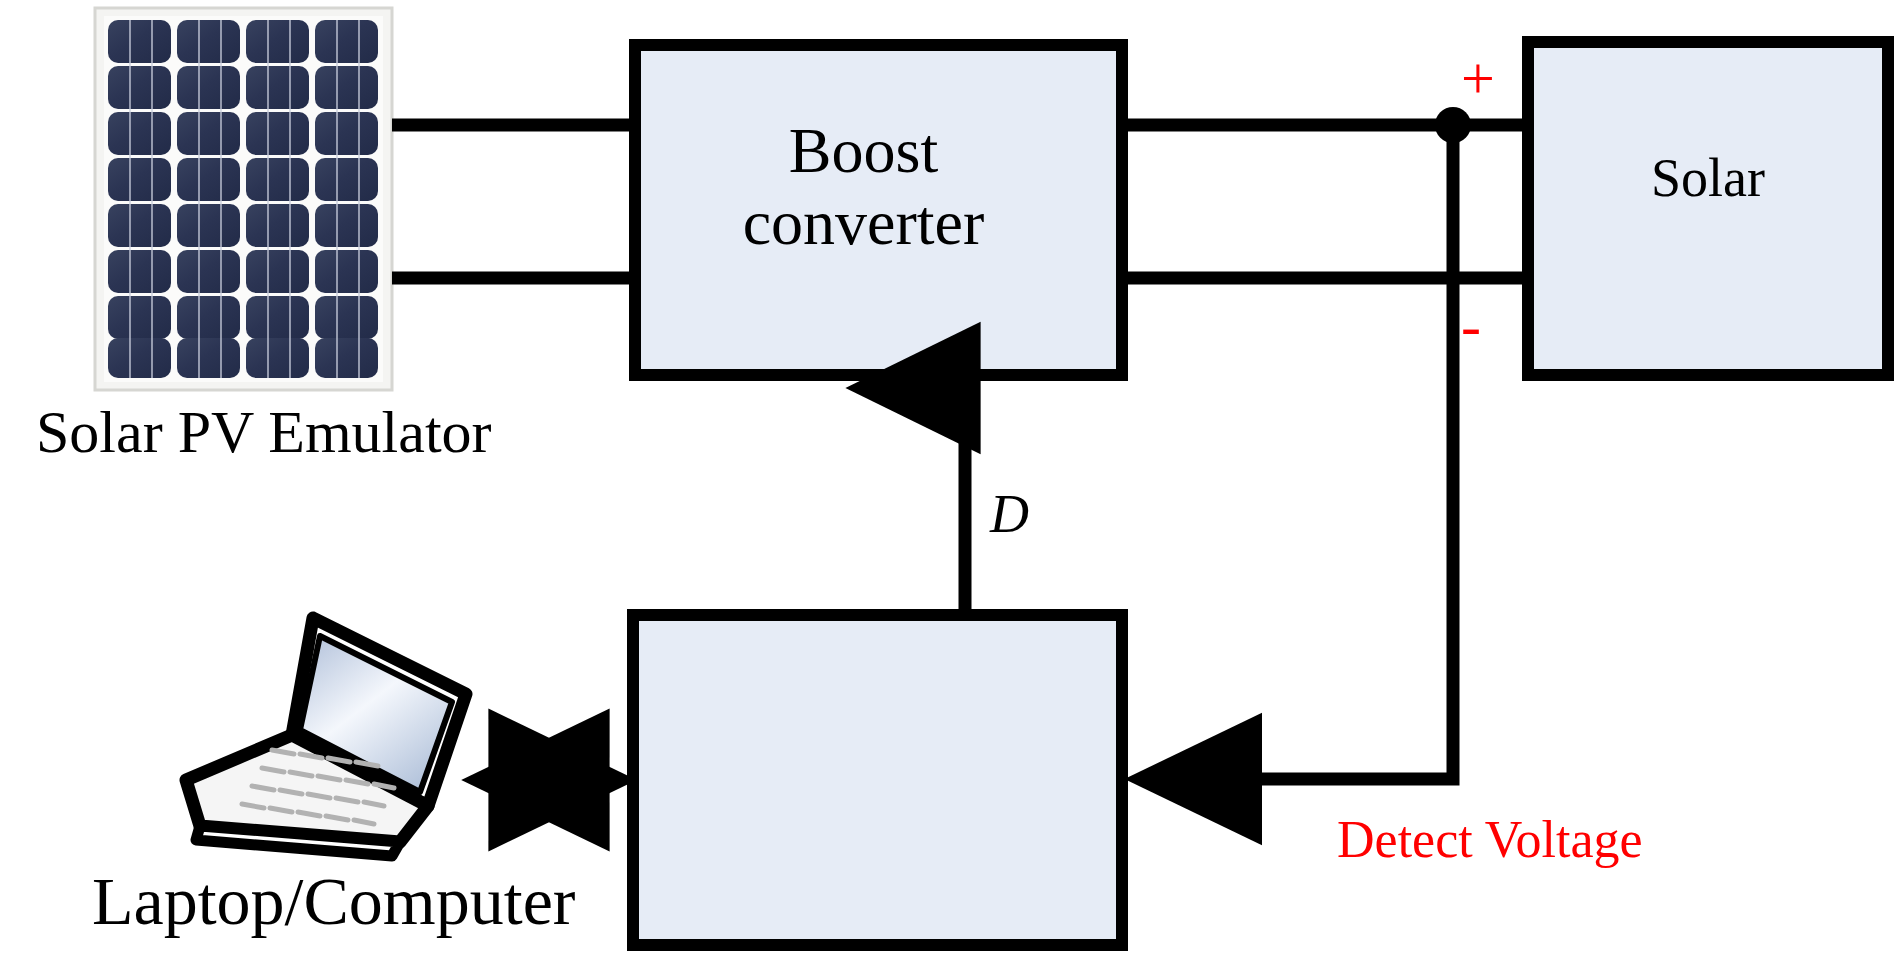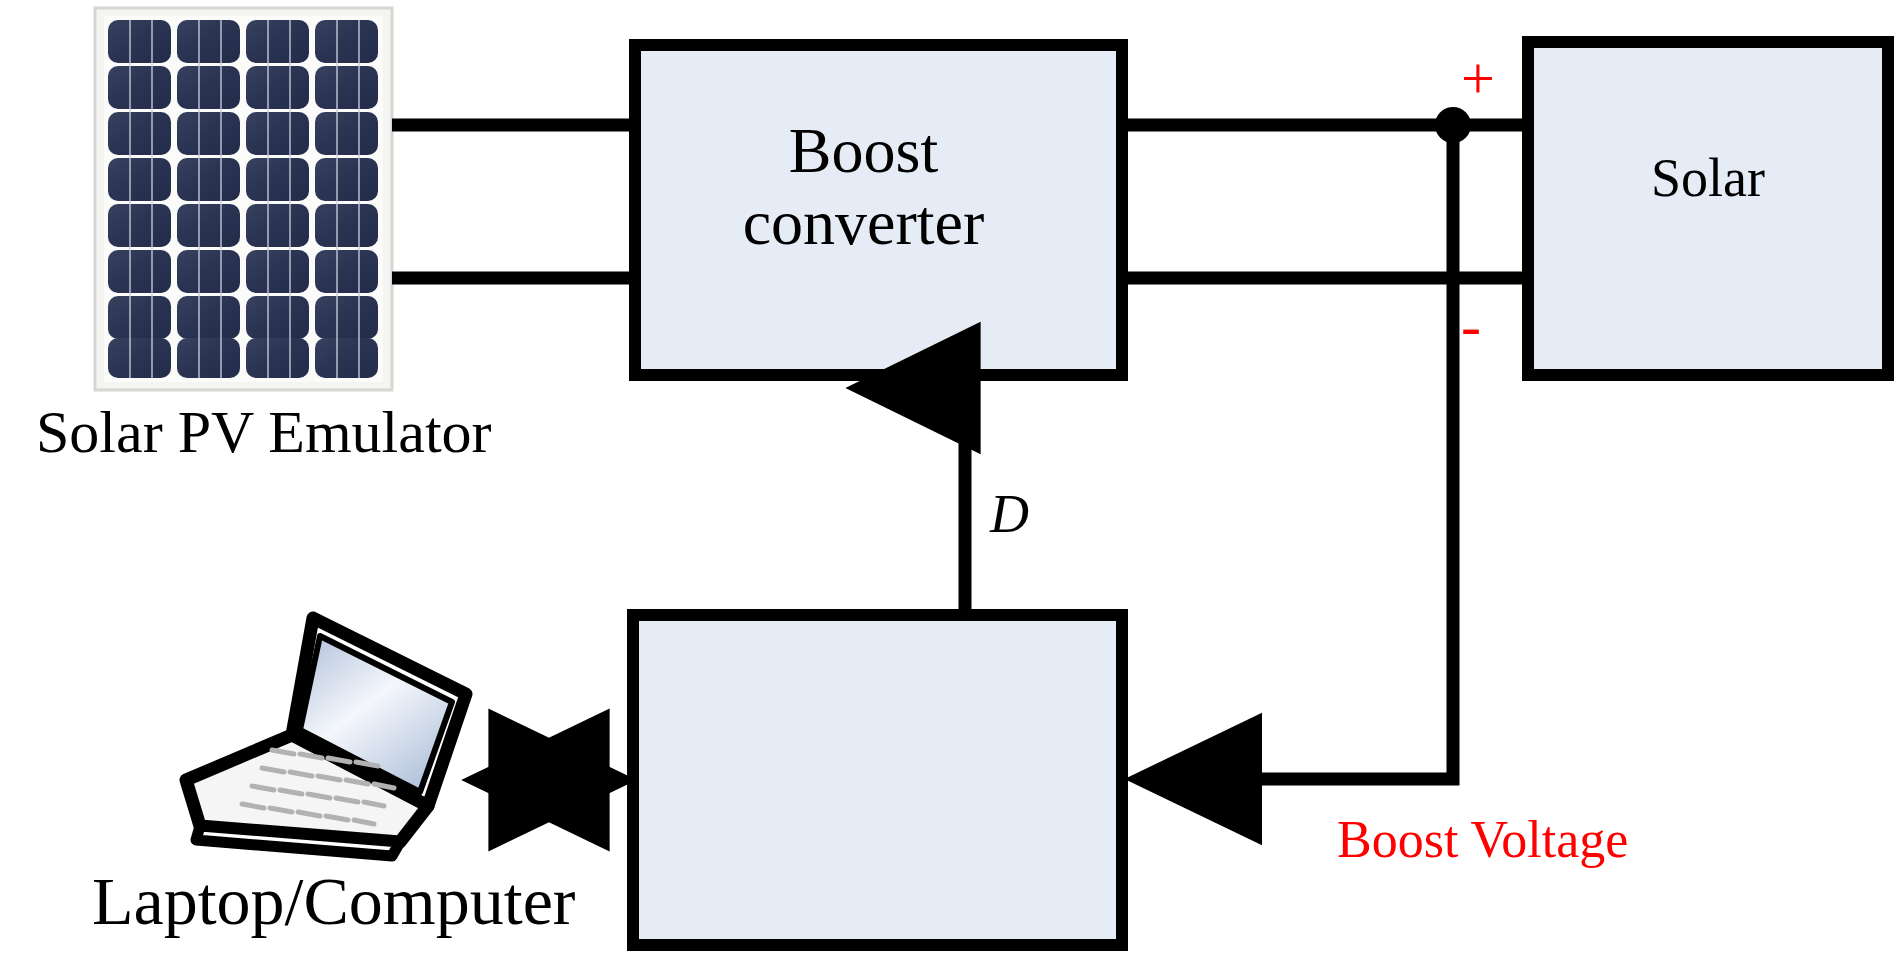--- a/index.html
+++ b/index.html
@@ -212,19 +212,19 @@
 
   <div class="box-label" id="load-label">Solar</div>
 
 
   <div class="free-label" id="pv-caption">Solar PV Emulator</div>
 
   <div class="free-label" id="laptop-caption">Laptop/Computer</div>
 
   <div class="free-label" id="duty-label">D</div>
 
-  <div class="free-label" id="detect-label">Boost Voltage</div>
+  <div class="free-label" id="detect-label">Detect Voltage</div>
 
   <div class="free-label" id="plus-label">+</div>
 
   <div class="free-label" id="minus-label">-</div>
 
 </div>
 
 </body></html>

